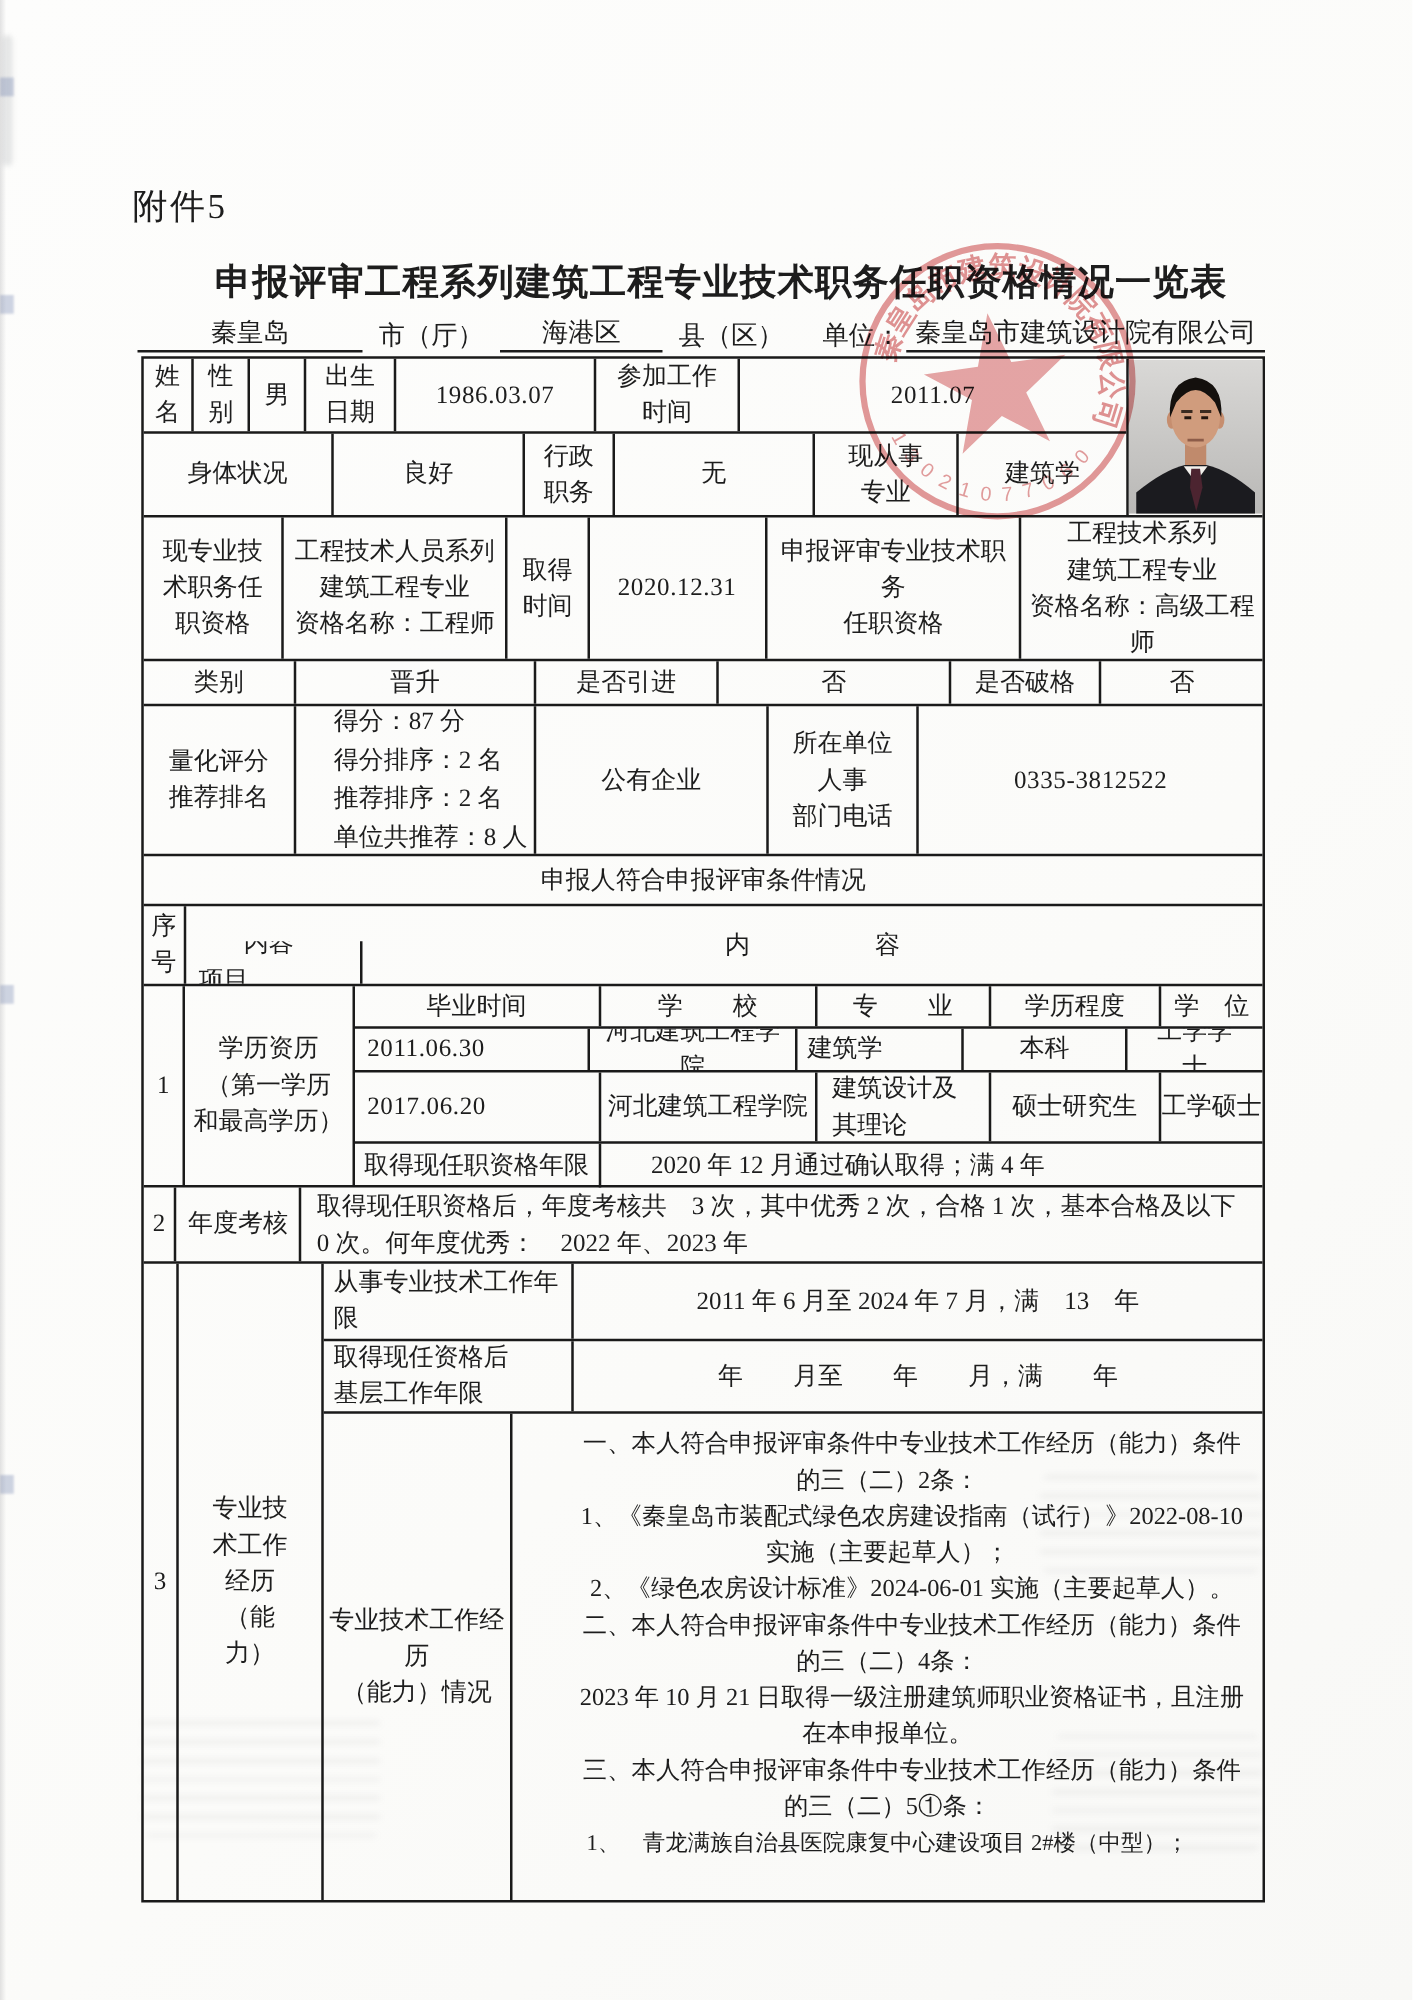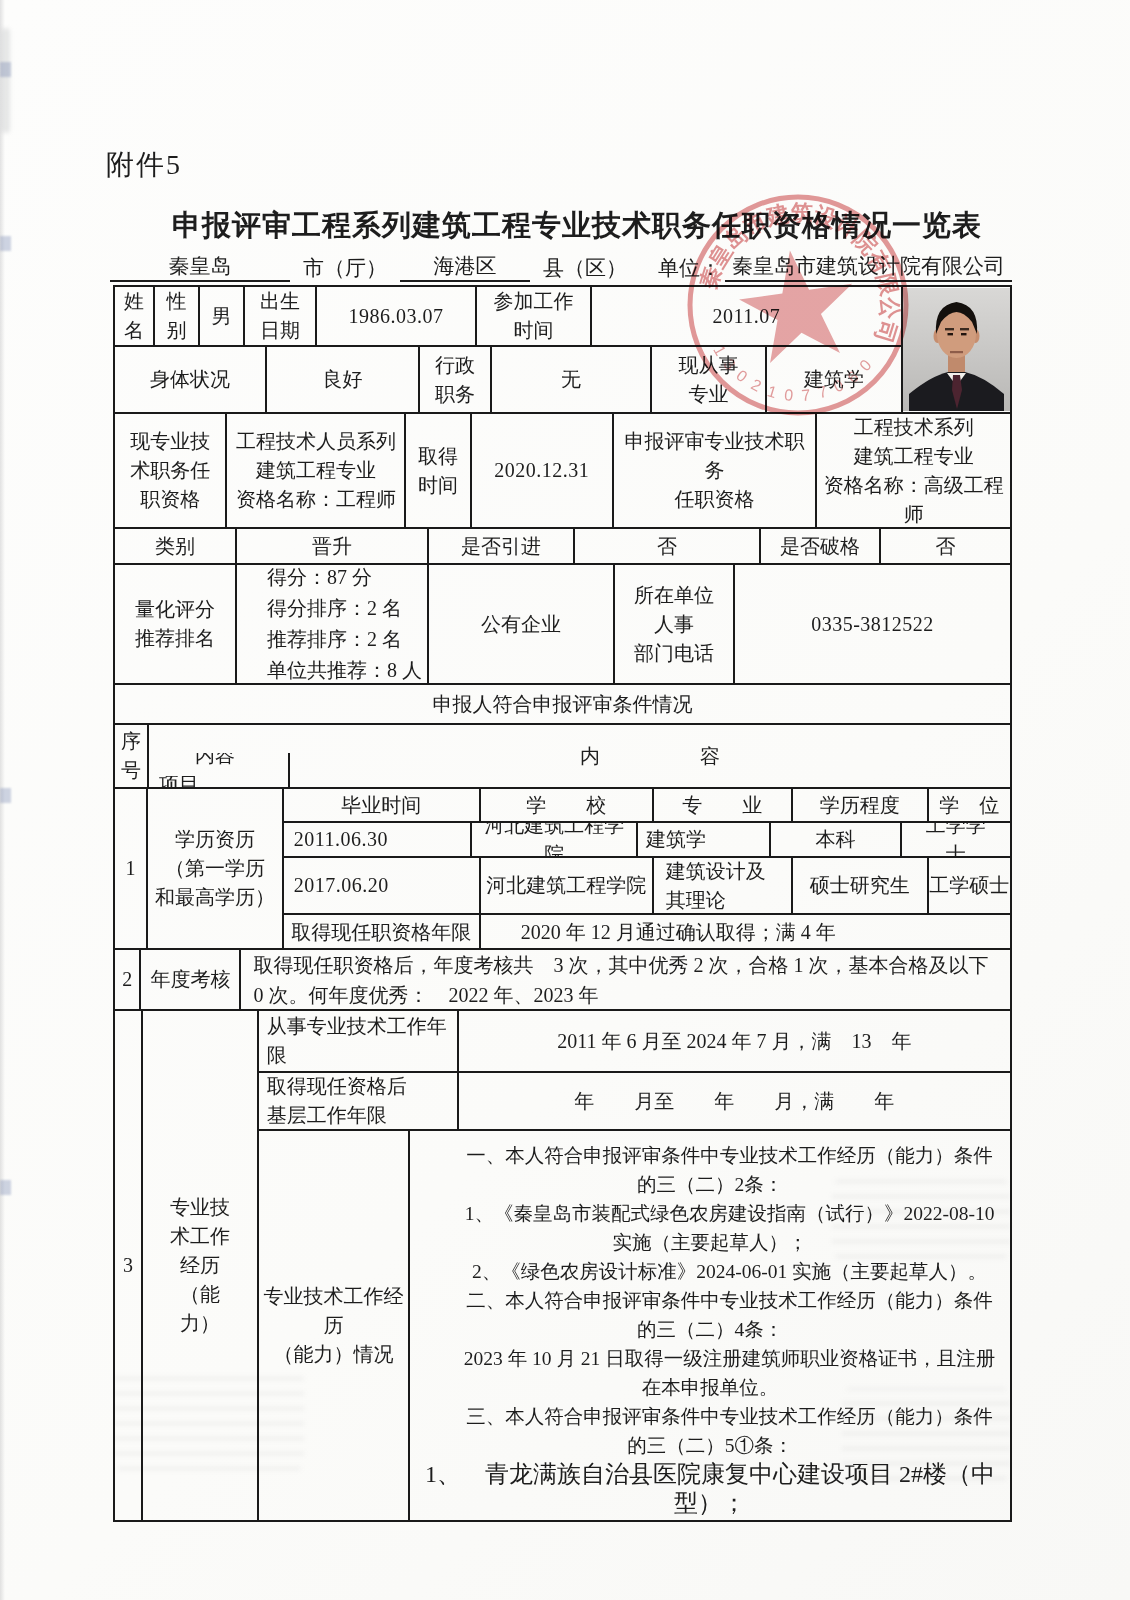--- a/index.html
+++ b/index.html
@@ -51,21 +51,21 @@
   .subcol .tr:last-child { border-bottom:none; }
   .photoTd { width:107px; padding:0; display:flex; align-items:center; justify-content:center; }
   .itemHdr { flex-direction:column; align-items:stretch; justify-content:center; text-align:left;margin-top:28px; }
   .itemHdr .l1 { padding-left:42px; } .itemHdr .l2 { padding-left:6px; }
   .scorelines { align-items:flex-start; flex-direction:column; justify-content:center;
     text-align:left; padding-left:30px; line-height:1.55; }
   .assess { padding:4px 12px; line-height:30px; }
   .expTd { padding:10px 14px; flex-direction:column; align-items:stretch;
     justify-content:flex-start; text-align:center; font-size:19.5px; line-height:29px; }
   .para { white-space:pre-wrap; }
-  .para.plain { font-size:24px; }
+  .para.plain { font-size:18px; }
   .num { letter-spacing:.5px; }
 
   
   .stamp { position:absolute; left:683px; top:190px; width:230px; height:230px;
     mix-blend-mode:multiply; opacity:.92; filter:blur(.3px); }
 
   
   .photo { display:block; }
 </style>
 </head>

